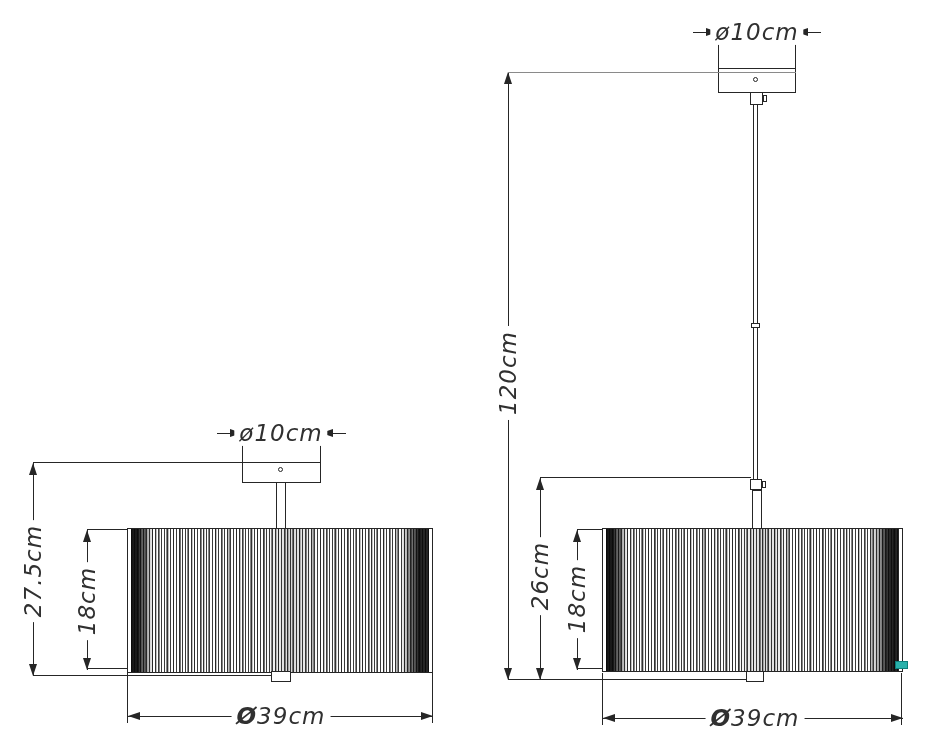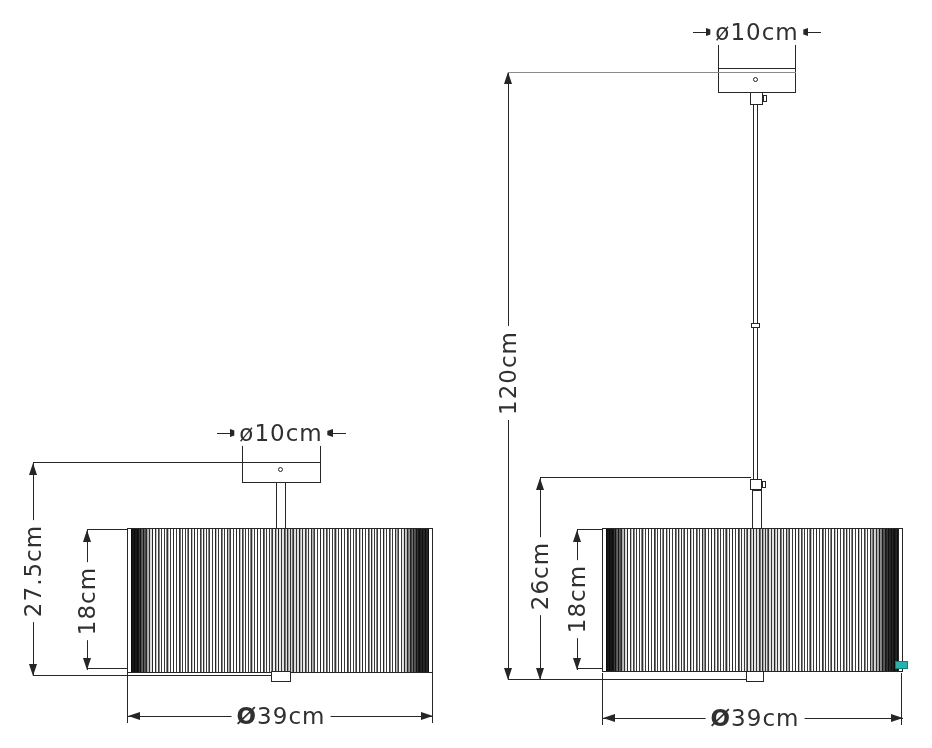--- a/index.html
+++ b/index.html
@@ -5,21 +5,21 @@
   :root{
     --ink:#262626;
     --ext:#8a8a8a;
     --tag:#29b1ab;
   }
   html,body{margin:0;padding:0;background:#fff;}
   .canvas{
     position:relative;width:932px;height:748px;background:#ffffff;overflow:hidden;
     font-family:"DejaVu Sans",sans-serif;color:var(--ink);
   }
-  .view{position:absolute;inset:0;}
+  .view{position:absolute;inset:0;font-style:italic;}
   
   .hl,.vl{position:absolute;background:var(--ink);}
   .hl{height:1px;}
   .vl{width:1px;}
   .ext{background:var(--ext);}
   
   .arr{position:absolute;width:0;height:0;border:0 solid transparent;}
   .arr-up{border-left-width:4px;border-right-width:4px;border-bottom:12px solid var(--ink);}
   .arr-down{border-left-width:4px;border-right-width:4px;border-top:12px solid var(--ink);}
   .arr-left{border-top-width:4px;border-bottom-width:4px;border-right:12px solid var(--ink);}

